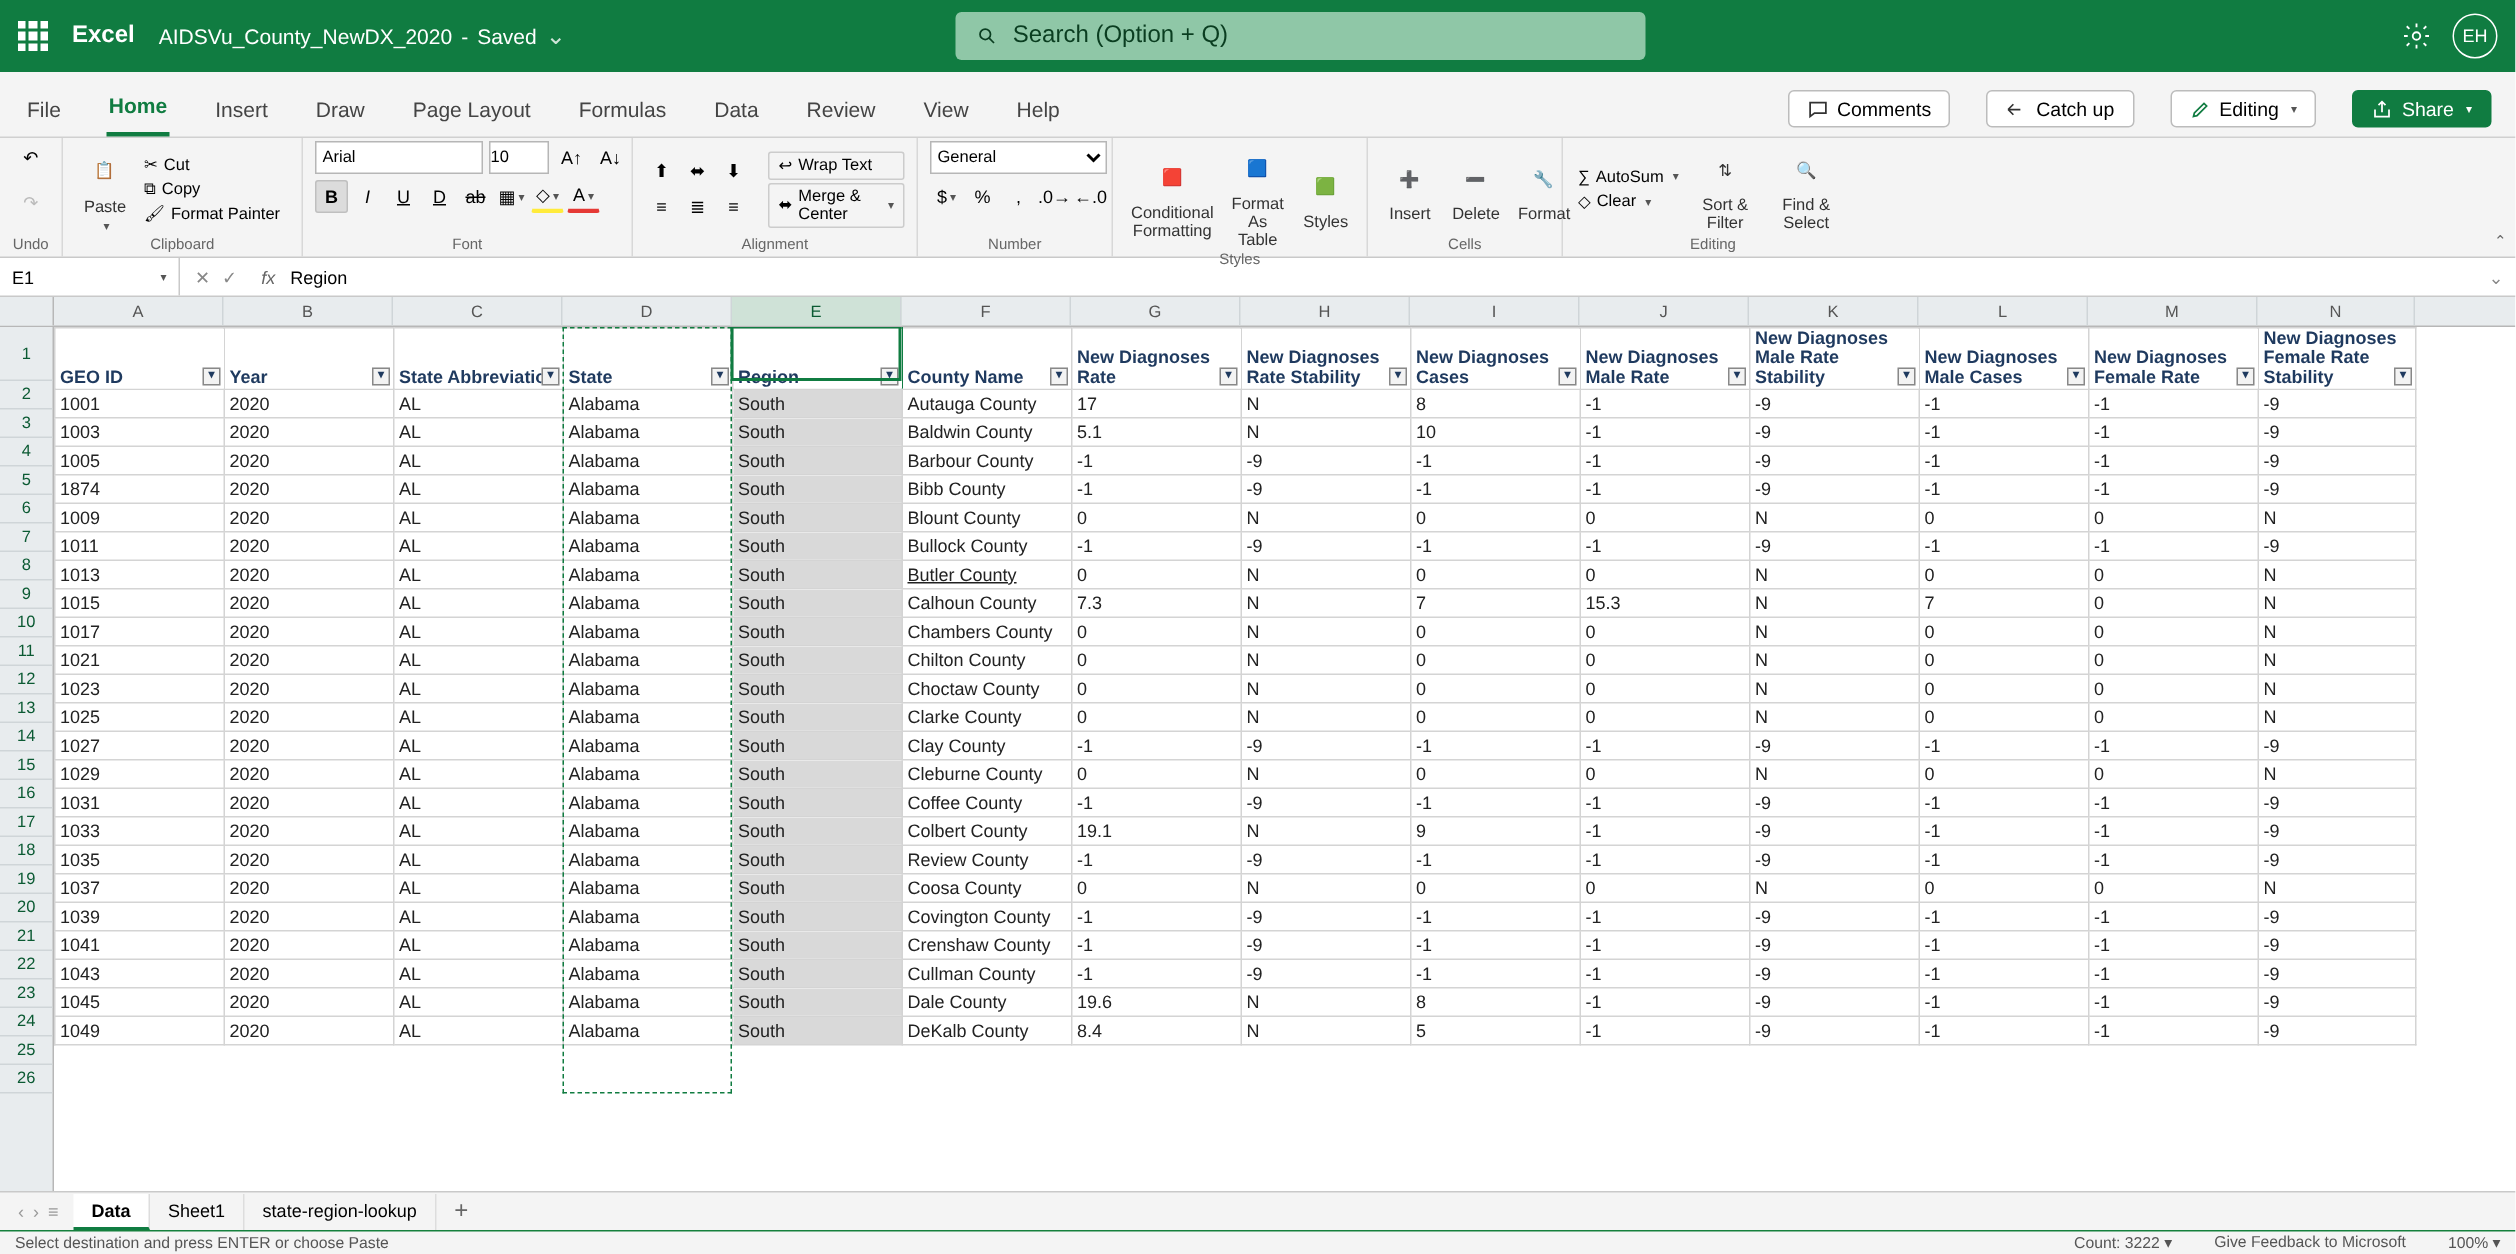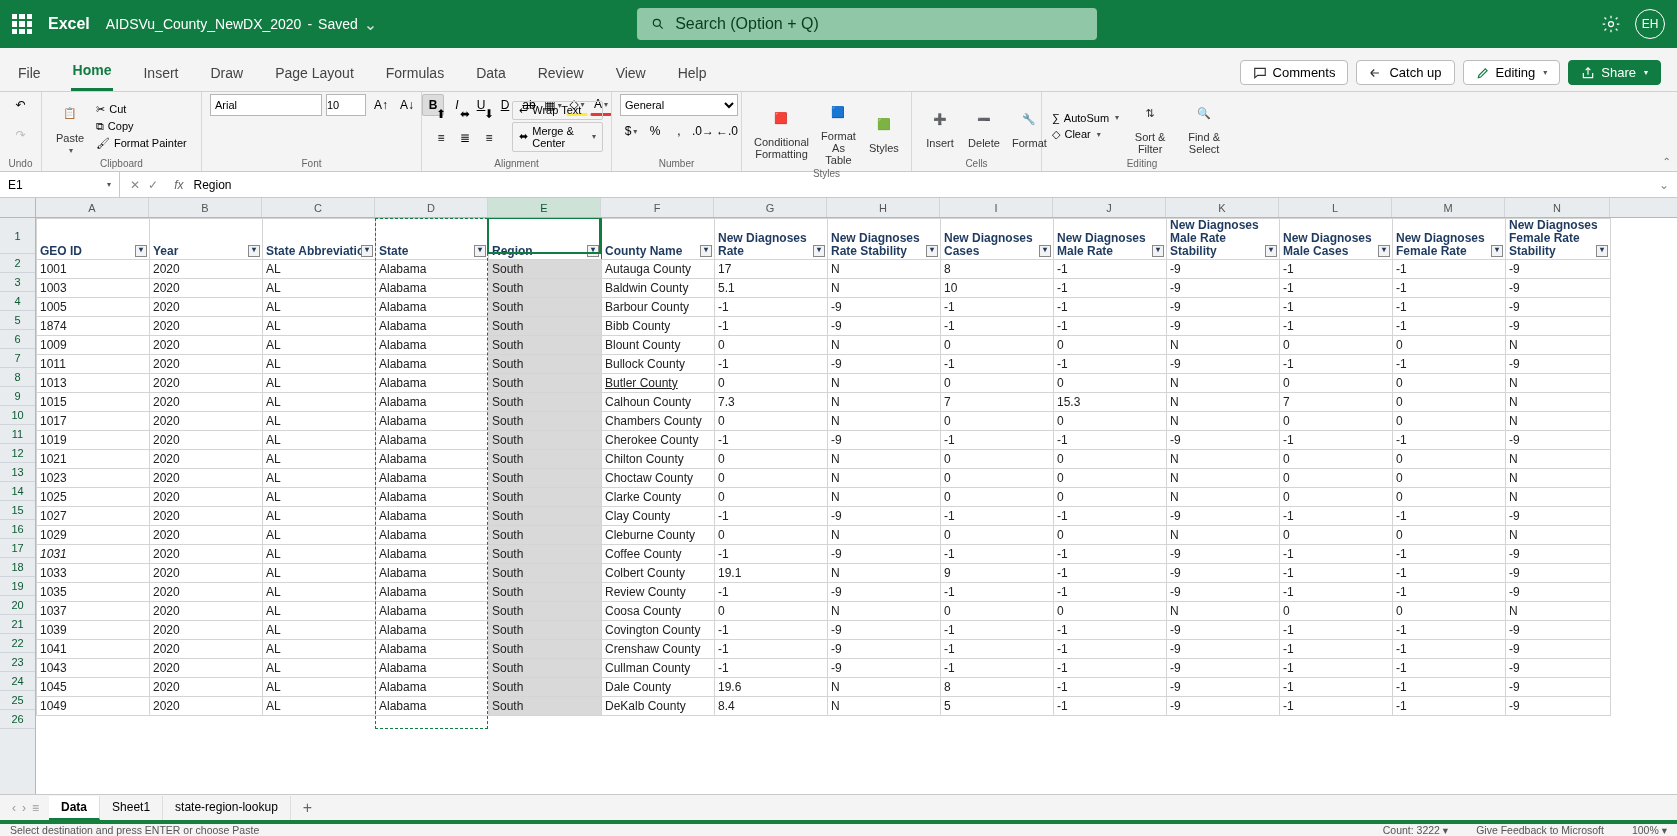--- a/index.html
+++ b/index.html
@@ -15,21 +15,21 @@
 .searchbox { flex:0 0 460px; margin-left:auto; margin-right:auto; background:#8fc7a7; border-radius:4px; height:32px; display:flex; align-items:center; padding:0 14px; color:#0a3d20; gap:10px; }
 .searchbox svg { width:14px; height:14px; }
 .title-right { margin-left:auto; display:flex; align-items:center; gap:14px; }
 .gear { width:20px; height:20px; cursor:pointer; }
 .avatar { width:30px; height:30px; border-radius:50%; border:1px solid #fff; display:flex; align-items:center; justify-content:center; font-size:12px; cursor:pointer; }
 
 
 .menutabs { background:#f4f4f4; height:44px; display:flex; align-items:flex-end; padding:0 16px; gap:28px; border-bottom:1px solid #d0d0d0; }
 .menutabs .tab { font-size:14px; padding:10px 2px; cursor:pointer; color:#444; }
 .menutabs .tab.active { color:#107c41; border-bottom:3px solid #107c41; font-weight:600; }
-.menutabs .right-btns { margin-left:auto; display:flex; gap:8px; align-items:flex-start; padding-bottom:6px; }
+.menutabs .right-btns { margin-left:auto; display:flex; gap:24px; align-items:flex-start; padding-bottom:6px; }
 .pillbtn { border:1px solid #bcbcbc; background:#fff; border-radius:4px; padding:4px 12px; font-size:13px; display:flex; align-items:center; gap:6px; cursor:pointer; }
 .pillbtn.share { background:#107c41; border-color:#107c41; color:#fff; }
 .pillbtn svg { width:14px; height:14px; }
 
 
 .ribbon { background:#f4f4f4; height:80px; display:flex; align-items:stretch; border-bottom:1px solid #c9c9c9; position:relative; }
 .rgroup { display:flex; flex-direction:column; justify-content:space-between; padding:2px 8px 1px; border-right:1px solid #d8d8d8; }
 .rgroup .label { font-size:10px; color:#666; text-align:center; padding-bottom:1px; }
 .rgroup .body { flex:1; display:flex; align-items:center; gap:4px; }
 .rbtn { display:flex; flex-direction:column; align-items:center; justify-content:center; font-size:11px; color:#333; padding:2px 4px; cursor:pointer; border-radius:2px; gap:2px; }
@@ -78,21 +78,21 @@
 
 
 .sheetbar { position:absolute; bottom:16px; left:0; right:0; height:26px; background:#f4f4f4; border-top:1px solid #c9c9c9; display:flex; align-items:center; font-size:12px; padding:0 6px; gap:4px; }
 .sheetnav { display:flex; gap:6px; color:#999; padding:0 6px; }
 .sheetnav span { cursor:pointer; }
 .stab { padding:4px 12px; cursor:pointer; border-right:1px solid #ddd; }
 .stab.active { background:#fff; border-bottom:2px solid #107c41; font-weight:600; }
 .addsheet { padding:0 8px; font-size:16px; cursor:pointer; color:#666; }
 
 
-.statusbar { position:absolute; bottom:0; left:0; right:0; height:16px; background:#f4f4f4; border-top:4px solid #15803d; font-size:10.5px; color:#555; display:flex; align-items:center; padding:0 10px; }
+.statusbar { position:absolute; bottom:0; left:0; right:0; height:16px; background:#f4f4f4; border-top:1px solid #15803d; font-size:10.5px; color:#555; display:flex; align-items:center; padding:0 10px; }
 .statusbar .right { margin-left:auto; display:flex; gap:28px; }
 .statusbar .right span { cursor:pointer; }
 </style>
 </head>
 <body>
 
 <div class="titlebar">
   <div class="apps-icon">
       <span></span>
       <span></span>
@@ -187,21 +187,21 @@
         </div>
       <div class="smrow">
         <div>✂ <span>Cut</span></div>
         <div>⧉ <span>Copy</span></div>
         <div>🖌 <span>Format Painter</span></div>
       </div>
     </div>
     <div class="label">Clipboard</div>
   </div>
   <div class="rgroup" style="width:220px">
-    <div class="body" style="flex-direction:row;align-items:flex-start;gap:4px">
+    <div class="body" style="flex-direction:column;align-items:flex-start;gap:4px">
       <div style="display:flex;gap:4px;align-items:center">
         <input class="fontsel name" value="Arial" style="">
         <input class="fontsel size" value="10" style="">
         <div class="sq">A↑</div>
         <div class="sq">A↓</div>
       </div>
       <div class="btnrow">
         <div class="sq active">
             <b>B</b>
           </div>
@@ -530,36 +530,20 @@
               <td style="width: 113px;">0</td>
               <td style="width: 113px;">N</td>
               <td style="width: 113px;">0</td>
               <td style="width: 113px;">0</td>
               <td style="width: 113px;">N</td>
               <td style="width: 113px;">0</td>
               <td style="width: 113px;">0</td>
               <td style="width: 105px;">N</td>
             </tr>
             <tr>
-              <td style="width: 113px;">1019</td>
-              <td style="width: 113px;">2020</td>
-              <td style="width: 113px;">AL</td>
-              <td style="width: 113px;">Alabama</td>
-              <td class="colE" style="width: 113px;">South</td>
-              <td style="width: 113px;">Cherokee County</td>
-              <td style="width: 113px;">-1</td>
-              <td style="width: 113px;">-9</td>
-              <td style="width: 113px;">-1</td>
-              <td style="width: 113px;">-1</td>
-              <td style="width: 113px;">-9</td>
-              <td style="width: 113px;">-1</td>
-              <td style="width: 113px;">-1</td>
-              <td style="width: 105px;">-9</td>
-            </tr>
-            <tr>
               <td style="width: 113px;">1021</td>
               <td style="width: 113px;">2020</td>
               <td style="width: 113px;">AL</td>
               <td style="width: 113px;">Alabama</td>
               <td class="colE" style="width: 113px;">South</td>
               <td style="width: 113px;">Chilton County</td>
               <td style="width: 113px;">0</td>
               <td style="width: 113px;">N</td>
               <td style="width: 113px;">0</td>
               <td style="width: 113px;">0</td>
@@ -626,21 +610,21 @@
               <td style="width: 113px;">0</td>
               <td style="width: 113px;">N</td>
               <td style="width: 113px;">0</td>
               <td style="width: 113px;">0</td>
               <td style="width: 113px;">N</td>
               <td style="width: 113px;">0</td>
               <td style="width: 113px;">0</td>
               <td style="width: 105px;">N</td>
             </tr>
             <tr>
-              <td style="width: 113px; font-style: italic;">1031</td>
+              <td style="width: 113px;">1031</td>
               <td style="width: 113px;">2020</td>
               <td style="width: 113px;">AL</td>
               <td style="width: 113px;">Alabama</td>
               <td class="colE" style="width: 113px;">South</td>
               <td style="width: 113px;">Coffee County</td>
               <td style="width: 113px;">-1</td>
               <td style="width: 113px;">-9</td>
               <td style="width: 113px;">-1</td>
               <td style="width: 113px;">-1</td>
               <td style="width: 113px;">-9</td>

